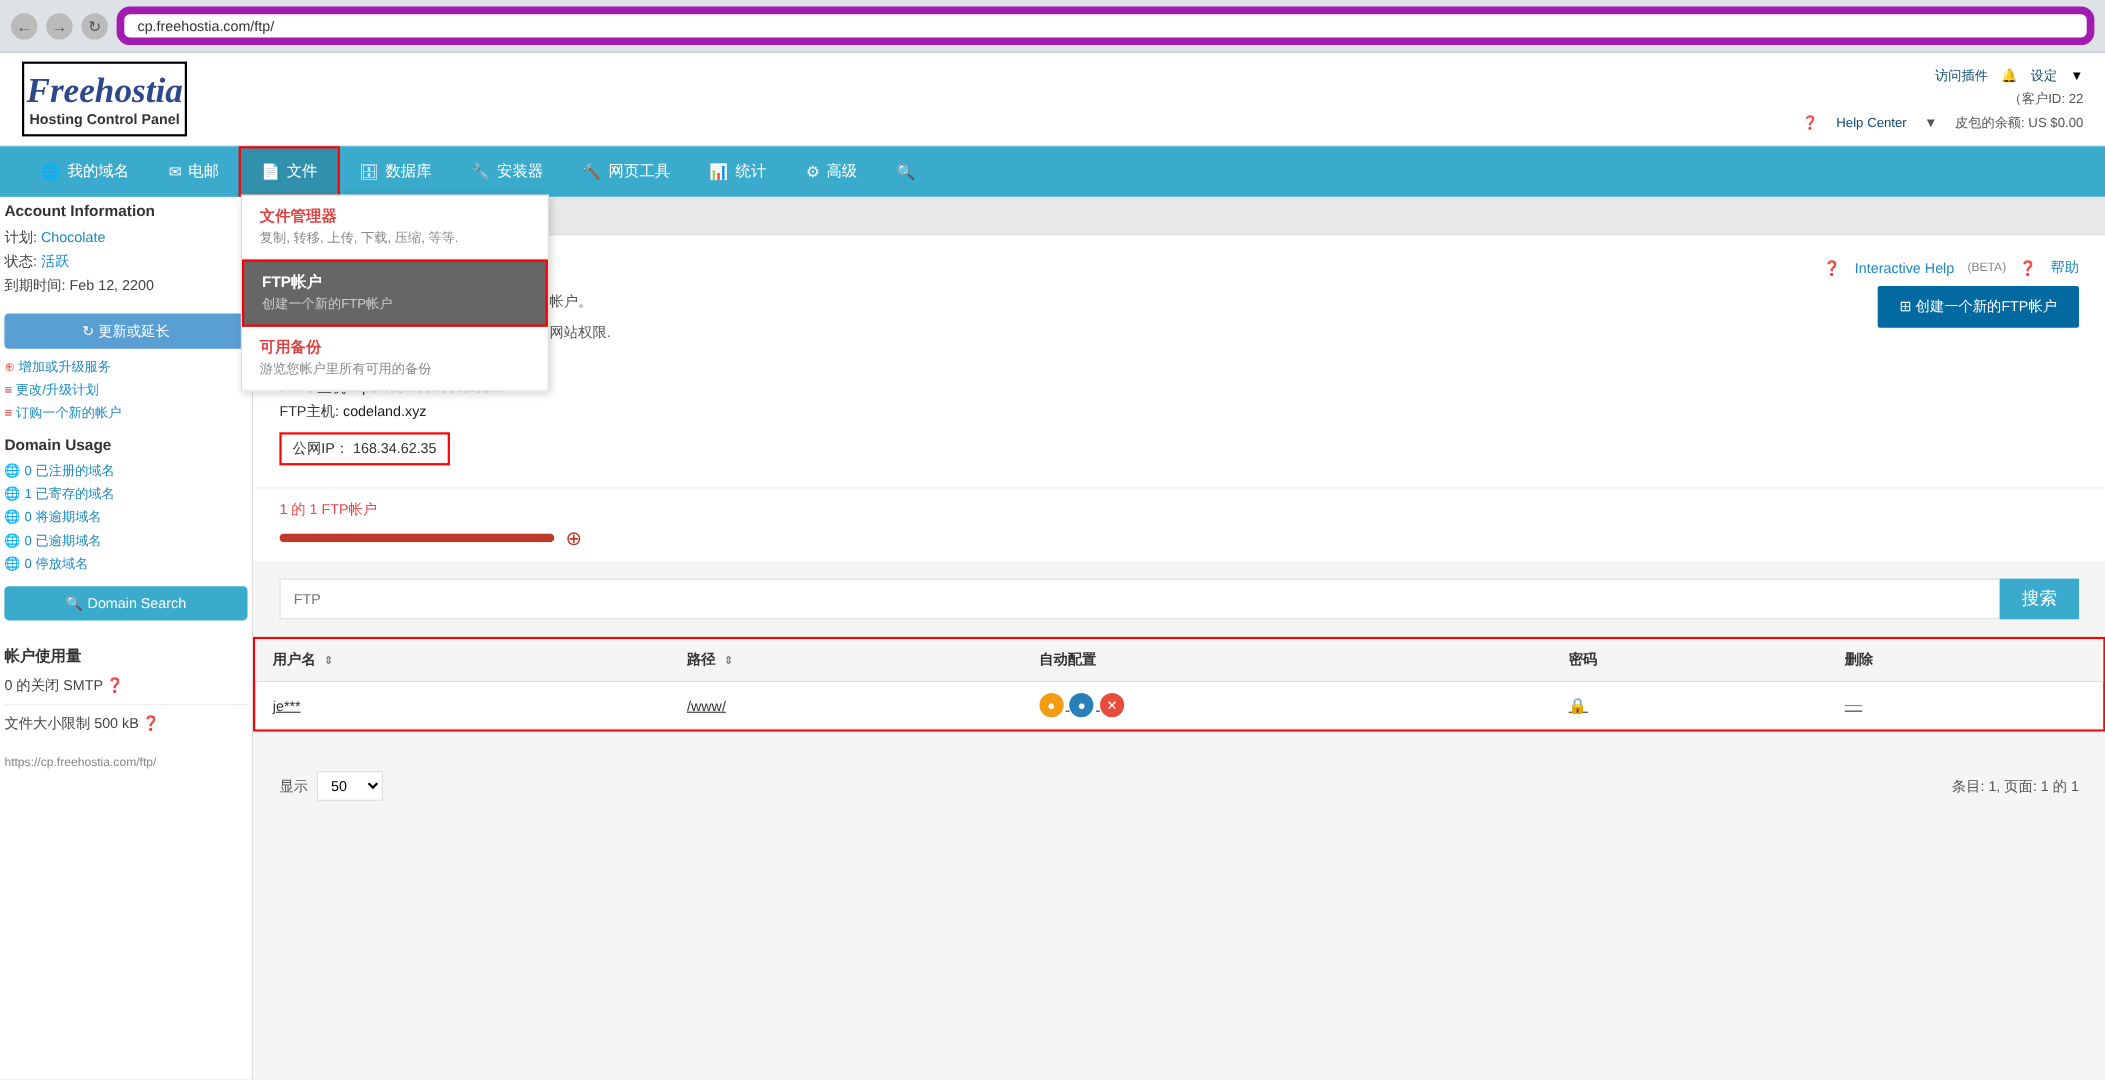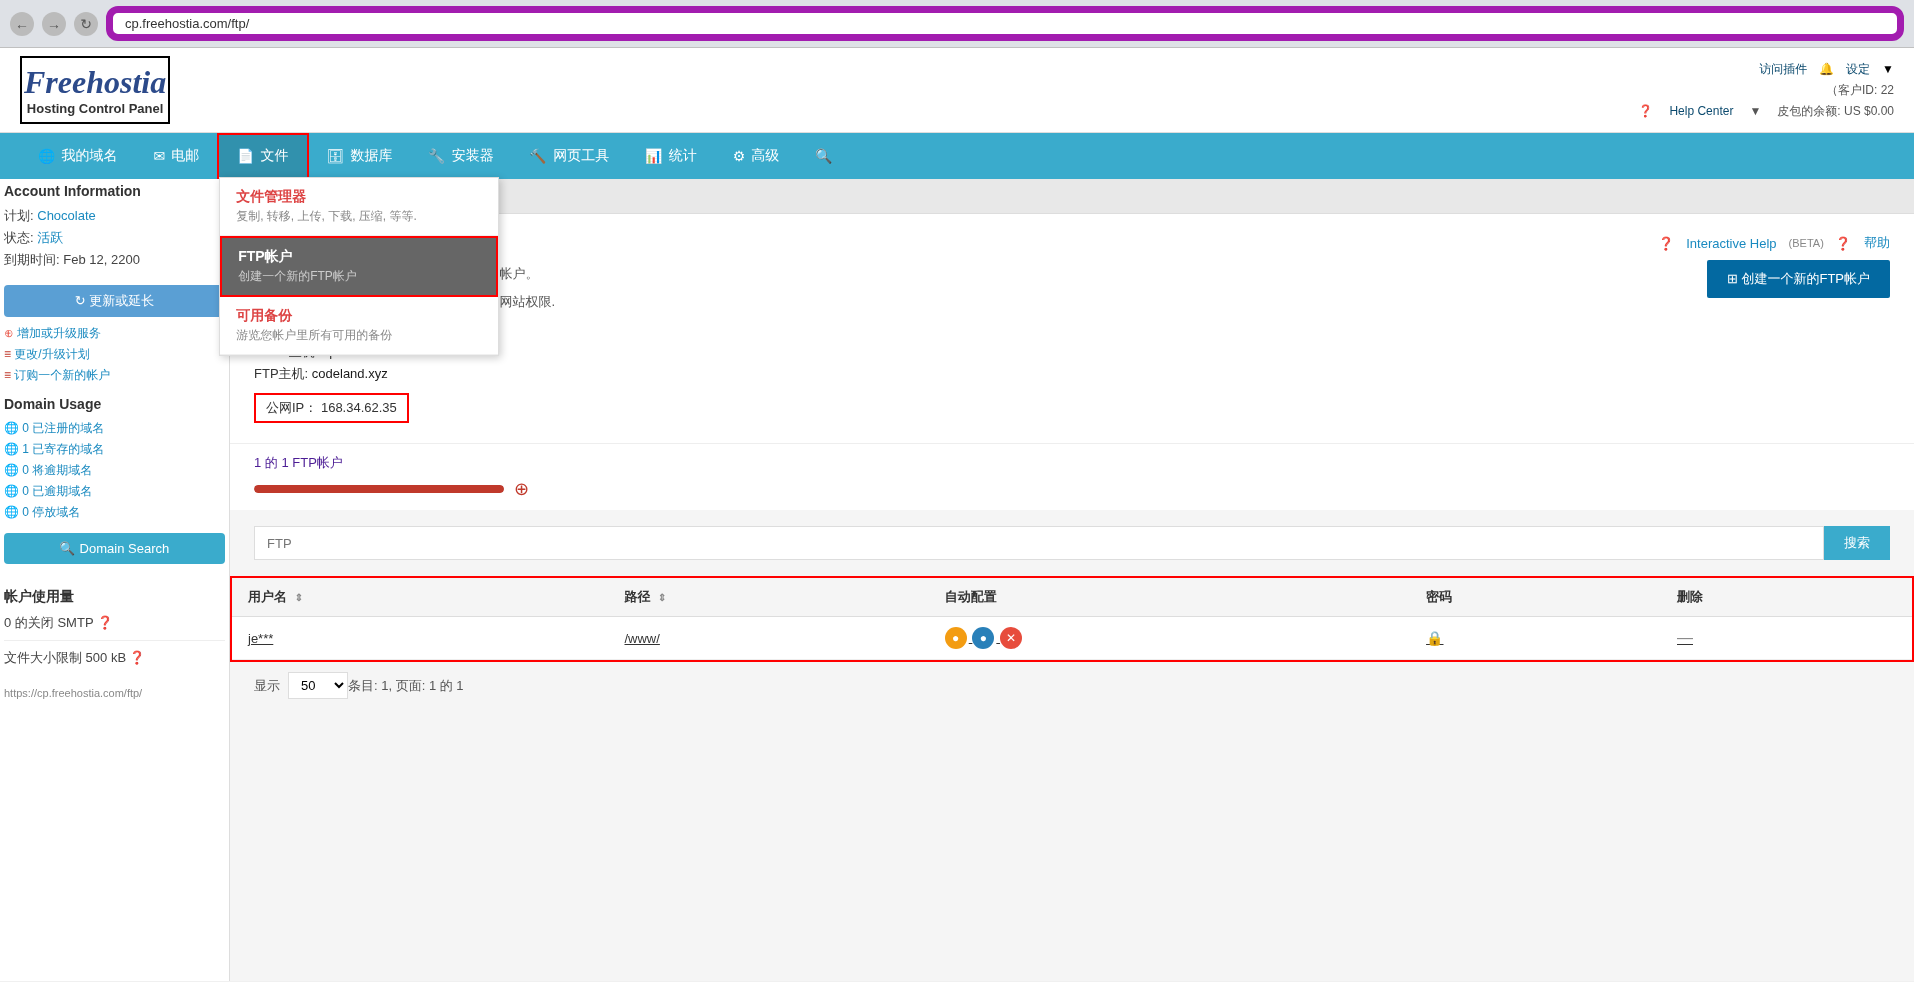--- a/index.html
+++ b/index.html
@@ -222,21 +222,21 @@
       border-radius: 2px;
     }
     .help-link { color: #1a8ac0; font-size: 13px; text-decoration: none; }
 
     
     .ftp-quota {
       padding: 10px 24px;
       background: white;
       border-top: 1px solid #eee;
     }
-    .quota-label { font-size: 13px; color: #4c1d95; margin-bottom: 6px; }
+    .quota-label { font-size: 13px; color: #ef4444; margin-bottom: 6px; }
     .quota-bar-row { display: flex; align-items: center; gap: 10px; }
     .quota-bar {
       width: 250px; height: 8px; background: #eee; border-radius: 4px; overflow: hidden;
     }
     .quota-bar-fill {
       height: 100%; background: #c0392b; border-radius: 4px;
     }
     .quota-add { color: #c0392b; font-size: 18px; cursor: pointer; }
 
     
@@ -251,21 +251,21 @@
       padding: 8px 12px;
       font-size: 13px;
       outline: none;
     }
     .search-btn {
       background: #3aabcc;
       color: white;
       border: none;
       padding: 8px 20px;
       cursor: pointer;
-      font-size: 13px;
+      font-size: 16px;
     }
 
     
     .ftp-table-section {
       background: white;
       border: 2px solid red;
       margin: 0 0 0 0;
     }
     .ftp-table {
       width: 100%;
@@ -287,23 +287,25 @@
       border-bottom: 1px solid #eee;
       text-decoration: underline;
     }
     .sort-icon { color: #888; font-size: 10px; margin-left: 4px; }
 
     
     .pagination-row {
       background: #f5f5f5;
       padding: 10px 24px;
       display: flex;
+      justify-content: space-between;
       align-items: center;
       font-size: 13px;
       color: #555;
+      margin-top: 26px;
     }
     .show-select {
       padding: 4px 8px;
       border: 1px solid #ddd;
       background: white;
       font-size: 13px;
     }
 
     
     .icon-circle {

